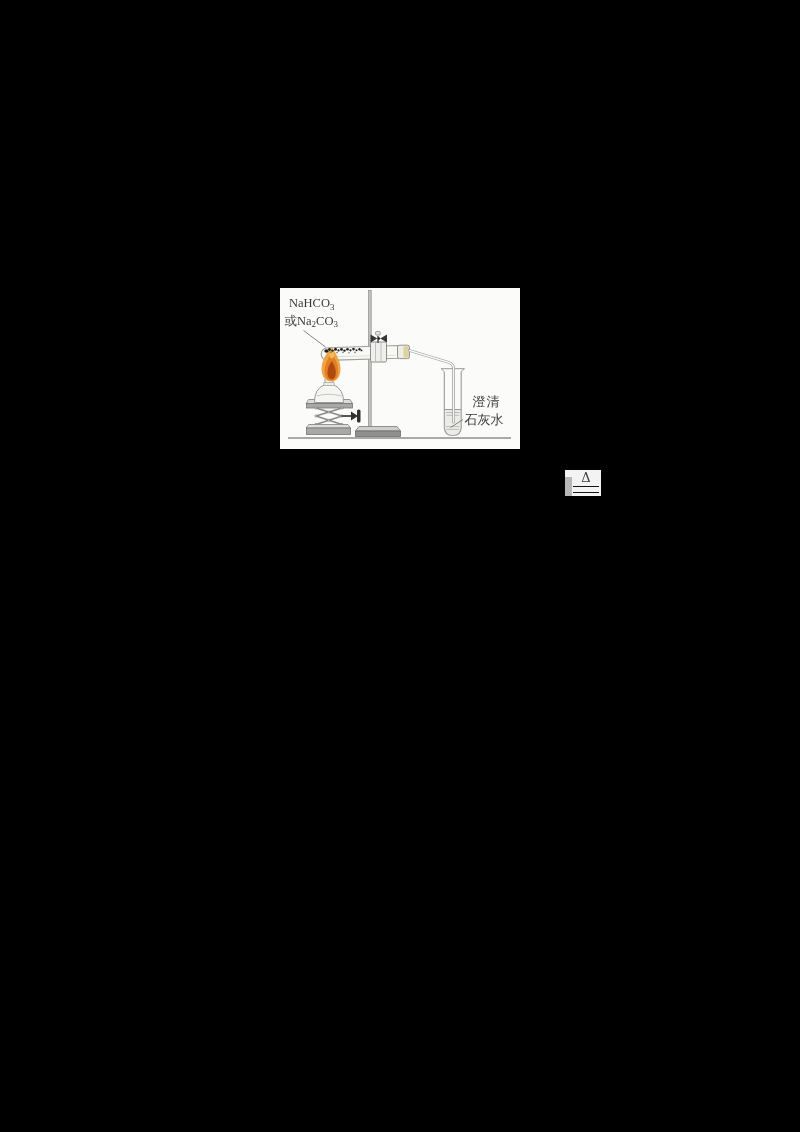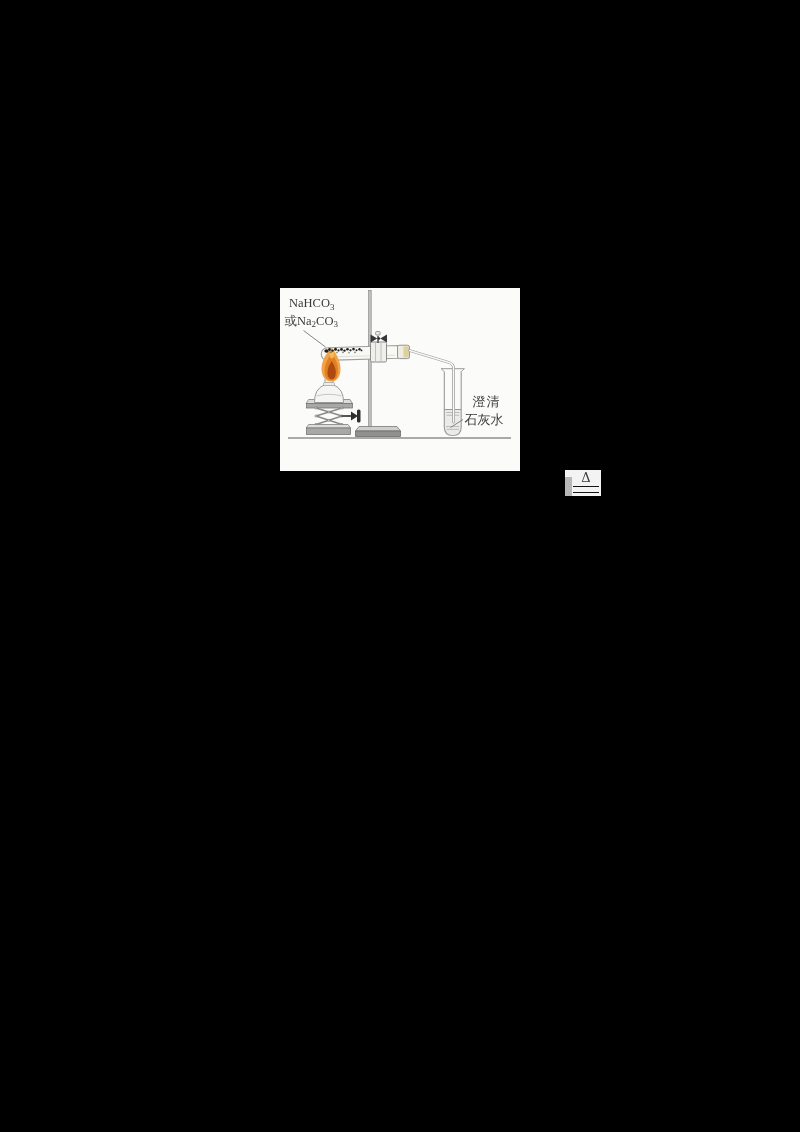--- a/index.html
+++ b/index.html
@@ -1,18 +1,18 @@
 <!DOCTYPE html>
 <html><head>
 <meta charset="utf-8">
 <style>
   html,body{margin:0;padding:0;background:#000;}
   .page{position:relative;width:800px;height:1132px;background:#000;overflow:hidden;
         font-family:"Liberation Serif","DejaVu Serif",serif;}
-  .figure{position:absolute;left:280px;top:288px;width:240px;height:183px;
+  .figure{position:absolute;left:280px;top:288px;width:240px;height:161px;
           background:#fbfbf9;}
   .figure svg{display:block;}
   .fig-text{fill:#3a3a3a;}
   .eq-frag{position:absolute;left:565px;top:470px;width:36px;height:26px;background:#f3f3f3;}
   .eq-strip{position:absolute;left:0;top:7px;width:7px;height:19px;background:#b7b7b7;}
   .eq-delta{position:absolute;left:7px;top:0;width:28px;text-align:center;
             font-size:13px;line-height:15px;color:#3c3c3c;
             font-family:"DejaVu Serif","Liberation Serif",serif;}
   .eq-lines{position:absolute;left:8px;top:16px;width:26px;height:5px;
             border-top:1.8px solid #141414;border-bottom:1.8px solid #141414;}

